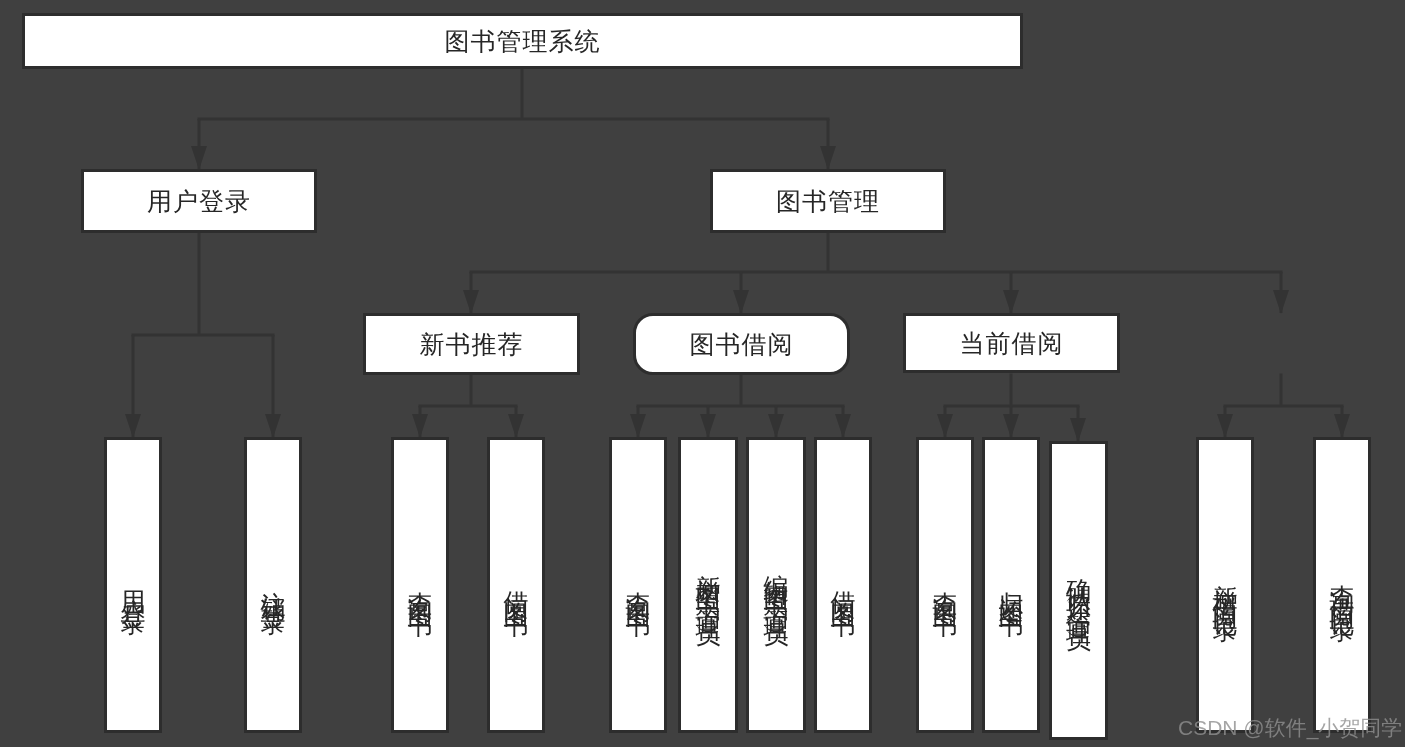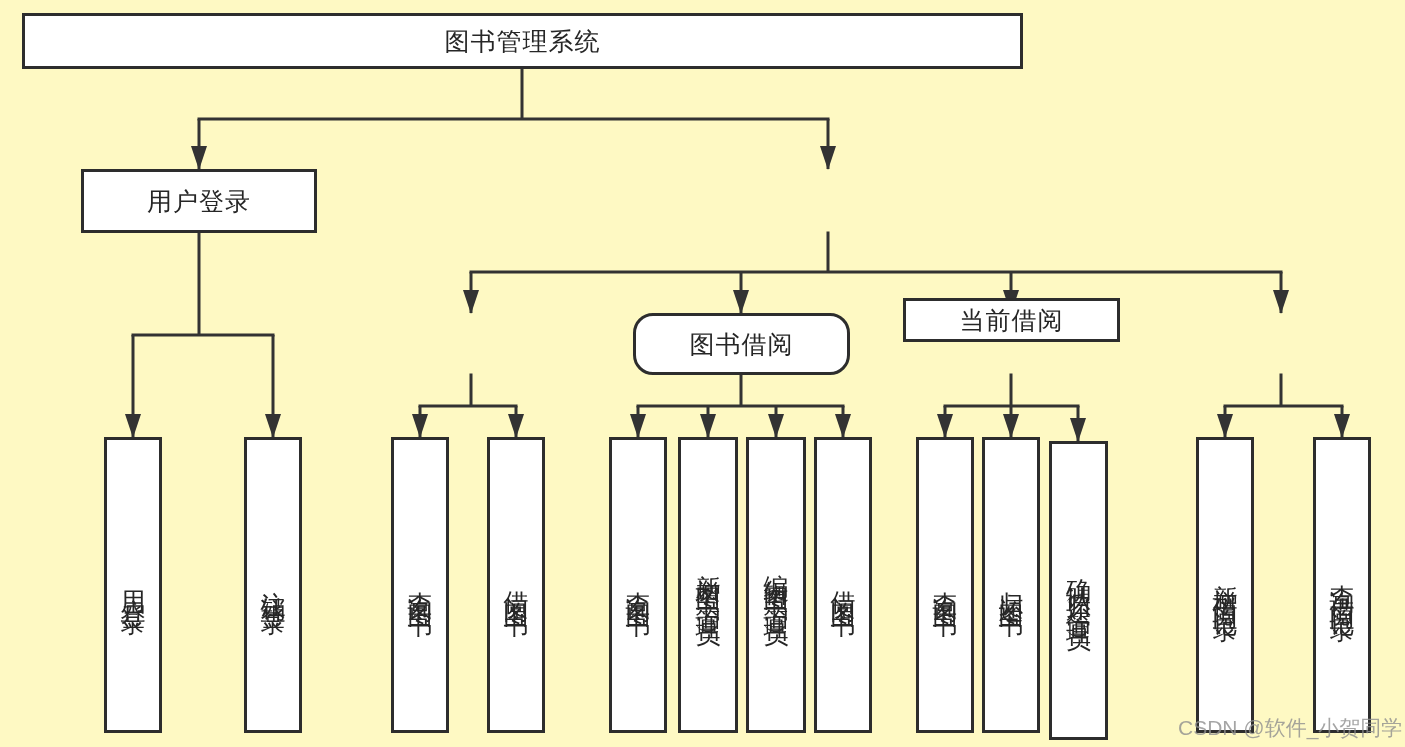--- a/index.html
+++ b/index.html
@@ -5,21 +5,21 @@
   html, body {
     margin: 0;
     padding: 0;
     background: #ffffff;
     font-family: "Liberation Sans", "DejaVu Sans", sans-serif;
   }
   .stage {
     position: relative;
     width: 1405px;
     height: 747px;
-    background: #fef9c3;
+    background: #404040;
     overflow: hidden;
   }
   .wires {
     position: absolute;
     left: 0;
     top: 0;
     width: 1405px;
     height: 747px;
   }
   .node {
@@ -111,23 +111,25 @@
       <line x1="1078" y1="406" x2="1078" y2="441" marker-end="url(#arrow)"></line>
 
       <line x1="1225" y1="406" x2="1225" y2="437" marker-end="url(#arrow)"></line>
       <line x1="1342" y1="406" x2="1342" y2="437" marker-end="url(#arrow)"></line>
     </g>
   </svg>
 
   <div class="node hbox" style="left:22px; top:13px; width:1001px; height:56px;">图书管理系统</div>
 
   <div class="node hbox" style="left:81px; top:169px; width:236px; height:64px;">用户登录</div>
+  <div class="node hbox" style="left:710px; top:169px; width:236px; height:64px;">图书管理</div>
 
+  <div class="node hbox" style="left:363px; top:313px; width:217px; height:62px;">新书推荐</div>
   <div class="node hbox" style="left:633px; top:313px; width:217px; height:62px;border-radius:20px;">图书借阅</div>
-  <div class="node hbox" style="left:903px; top:298px; width:217px; height:44px;">当前借阅</div>
+  <div class="node hbox" style="left:903px; top:313px; width:217px; height:60px;">当前借阅</div>
 
   <div class="node vbox" style="left:104px; top:437px; width:58px; height:296px;">用户登录</div>
   <div class="node vbox" style="left:244px; top:437px; width:58px; height:296px;">注销登录</div>
 
   <div class="node vbox" style="left:391px; top:437px; width:58px; height:296px;">查询图书</div>
   <div class="node vbox" style="left:487px; top:437px; width:58px; height:296px;">借阅图书</div>
 
   <div class="node vbox" style="left:609px; top:437px; width:58px; height:296px;">查询图书</div>
   <div class="node vbox" style="left:678px; top:437px; width:60px; height:296px;">新增图书（管理员）</div>
   <div class="node vbox" style="left:746px; top:437px; width:60px; height:296px;">编辑图书（管理员）</div>

